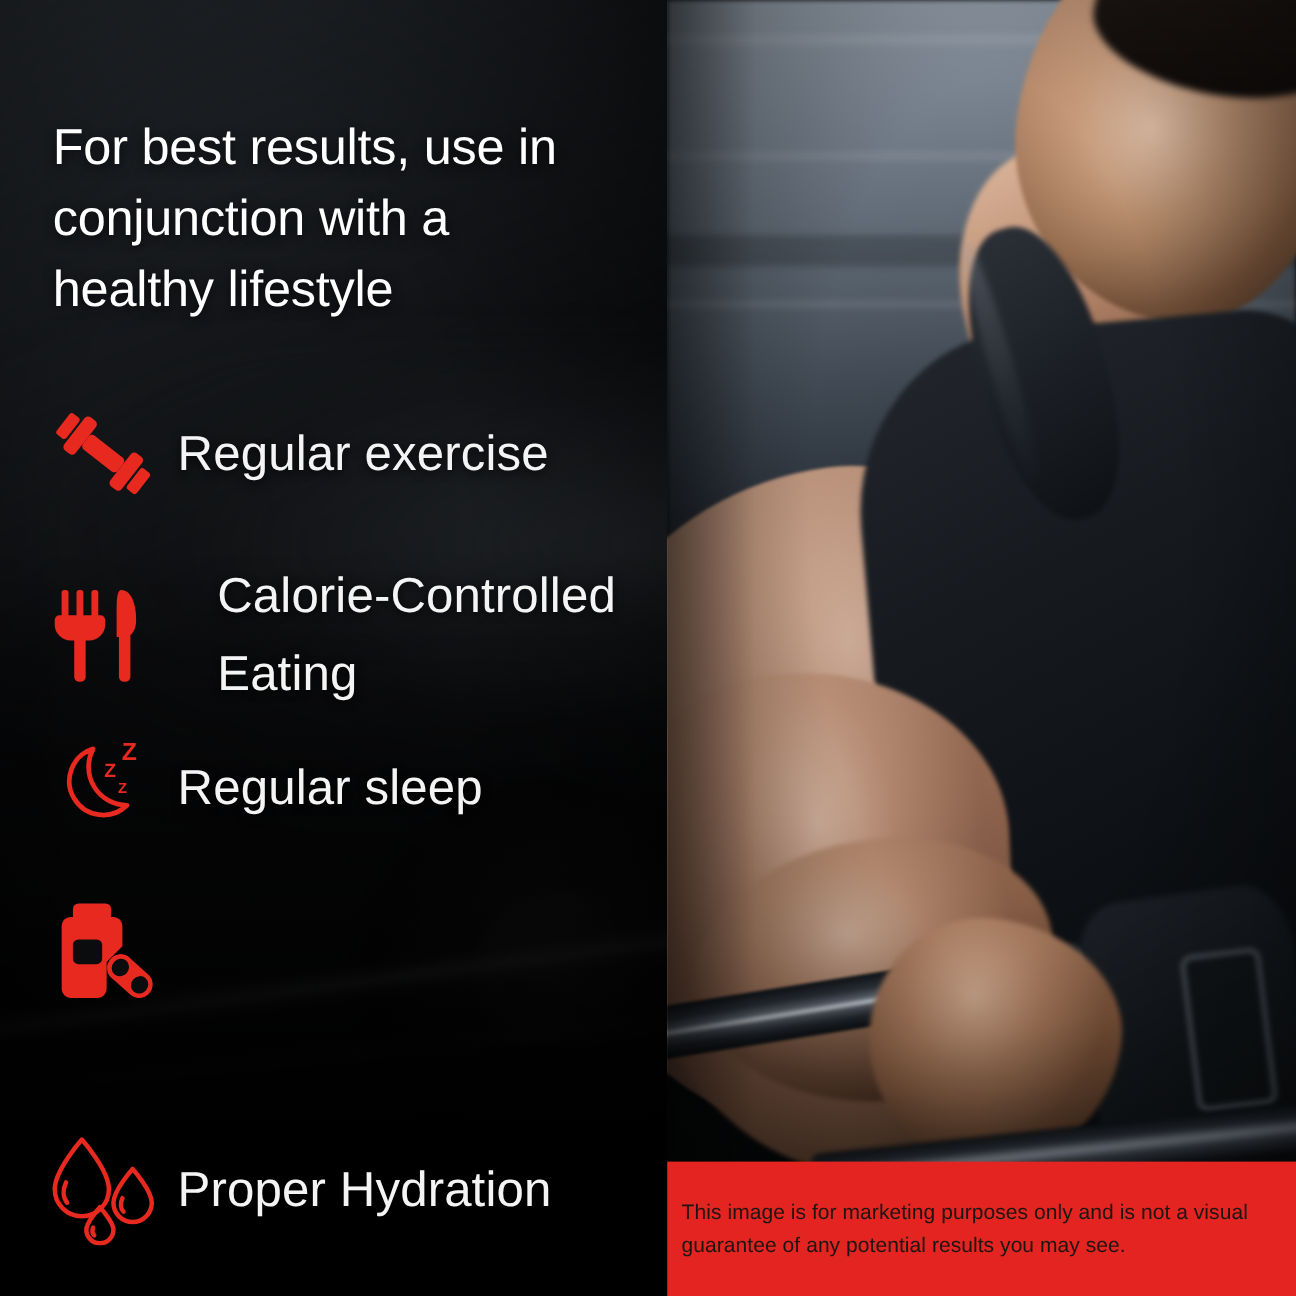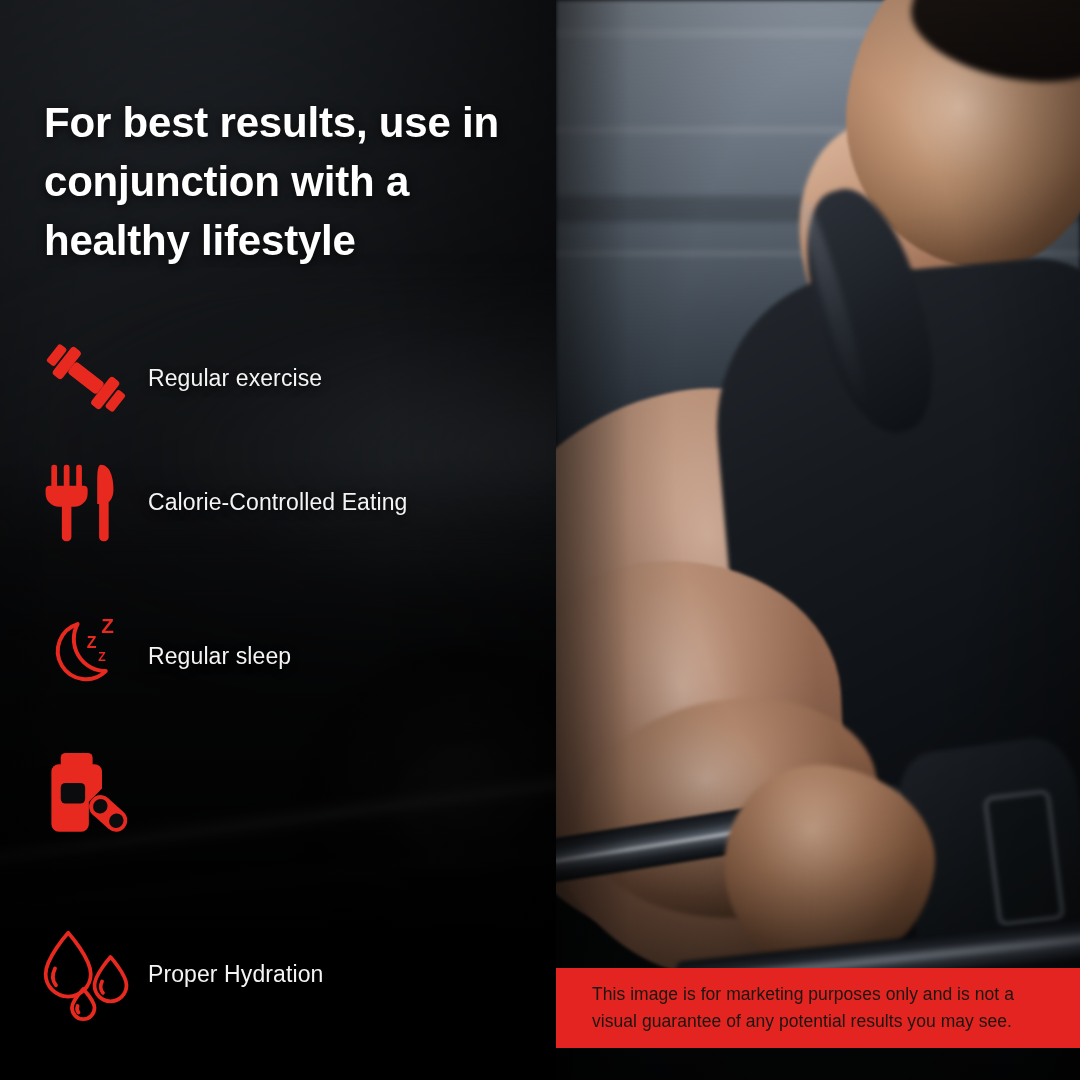--- a/index.html
+++ b/index.html
@@ -88,21 +88,21 @@
   }
 
   .headline {
     position: absolute;
     left: 44px;
     top: 66px;
     width: 470px;
     color: #ffffff;
     font-size: 42px;
     line-height: 1.40;
-    font-weight: 700;
+    font-weight: 400;
     letter-spacing: -0.2px;
     text-shadow: 0 2px 10px rgba(0,0,0,.75);
   }
 
   .feature-list {
     position: absolute;
     left: 0;
     top: 330px;
     width: 556px;
   }
@@ -116,21 +116,21 @@
   .feature-icon {
     width: 96px;
     min-width: 96px;
     height: 96px;
     display: flex;
     align-items: center;
     justify-content: flex-start;
   }
   .feature-label {
     color: #f4f4f5;
-    font-size: 23px;
+    font-size: 41px;
     line-height: 1.58;
     font-weight: 300;
     letter-spacing: 0.1px;
     text-shadow: 0 2px 8px rgba(0,0,0,.8);
     margin-left: 12px;
   }
 
   
   .photo-panel {
     position: absolute;
@@ -316,26 +316,26 @@
       radial-gradient(ellipse at 52% 40%, rgba(0,0,0,0) 40%, rgba(0,0,0,.34) 78%, rgba(0,0,0,.62) 100%),
       linear-gradient(90deg, rgba(0,0,0,.40) 0%, rgba(0,0,0,0) 14%);
   }
 
   
   .disclaimer {
     position: absolute;
     left: 556px;
     top: 968px;
     width: 524px;
-    height: 80px;
+    height: 112px;
     background: #e42421;
     display: flex;
     align-items: center;
     box-sizing: border-box;
-    padding: 0 36px;
+    padding: 0 12px;
   }
   .disclaimer-text {
     color: #1c1512;
     font-size: 17.5px;
     line-height: 1.52;
     font-weight: 400;
     letter-spacing: 0.05px;
   }
 </style>
 </head>
@@ -365,21 +365,21 @@
               <rect x="17" y="31" width="13" height="38" rx="4"></rect>
               <rect x="30" y="42" width="40" height="16" rx="4"></rect>
               <rect x="70" y="31" width="13" height="38" rx="4"></rect>
               <rect x="85" y="38" width="11" height="24" rx="3"></rect>
             </g>
           </svg>
         </span>
         <span class="feature-label">Regular exercise</span>
       </div>
 
-      <div class="feature-row" style="top:124px;">
+      <div class="feature-row" style="top:134px;gap:33px;">
         <span class="feature-icon">
           <svg width="80" height="86" viewBox="0 0 80 90" aria-hidden="true">
             <g fill="#e8291f">
               <rect x="10" y="6" width="6" height="26" rx="2.5"></rect>
               <rect x="23" y="6" width="6" height="26" rx="2.5"></rect>
               <rect x="36" y="6" width="6" height="26" rx="2.5"></rect>
               <path d="M8 28 h36 a4 4 0 0 1 4 4 v4 a14 14 0 0 1 -14 14 h-16 a14 14 0 0 1 -14 -14 v-4 a4 4 0 0 1 4 -4 z"></path>
               <rect x="21" y="44" width="10" height="42" rx="4.5"></rect>
               <path d="M62 6 c9 0 13 13 13 26 c0 9 -4 14 -9 15 v0 h-8 v-26 c0 -9 1 -15 4 -15 z"></path>
               <rect x="60" y="42" width="10" height="44" rx="4.5"></rect>
@@ -416,21 +416,21 @@
             <g transform="rotate(42 72 66)">
               <rect x="50" y="54" width="46" height="24" rx="12" fill="#e8291f"></rect>
               <rect x="50" y="54" width="23" height="24" rx="12" fill="#e8291f"></rect>
               <rect x="54" y="58" width="15" height="16" rx="8" fill="#0b0c0e"></rect>
               <rect x="77" y="58" width="15" height="16" rx="8" fill="#0b0c0e"></rect>
             </g>
           </svg>
         </span>
       </div>
 
-      <div class="feature-row" style="top:596px;">
+      <div class="feature-row" style="top:613px;">
         <span class="feature-icon">
           <svg width="94" height="94" viewBox="0 0 100 100" aria-hidden="true">
             <g fill="none" stroke="#e8291f" stroke-width="4" stroke-linecap="round" stroke-linejoin="round">
               <path d="M30 6 C30 6 54 33 54 50 A24 24 0 0 1 6 50 C6 33 30 6 30 6 Z"></path>
               <path d="M16 44 C13 50 13 57 17 62"></path>
               <path d="M75 32 C75 32 92 51 92 62 A17 17 0 0 1 58 62 C58 51 75 32 75 32 Z"></path>
               <path d="M66 58 C64 62 64 67 67 70"></path>
               <path d="M46 66 C46 66 58 79 58 86 A12 12 0 0 1 34 86 C34 79 46 66 46 66 Z"></path>
               <path d="M40 84 C39 87 39 89 41 91"></path>
             </g>

